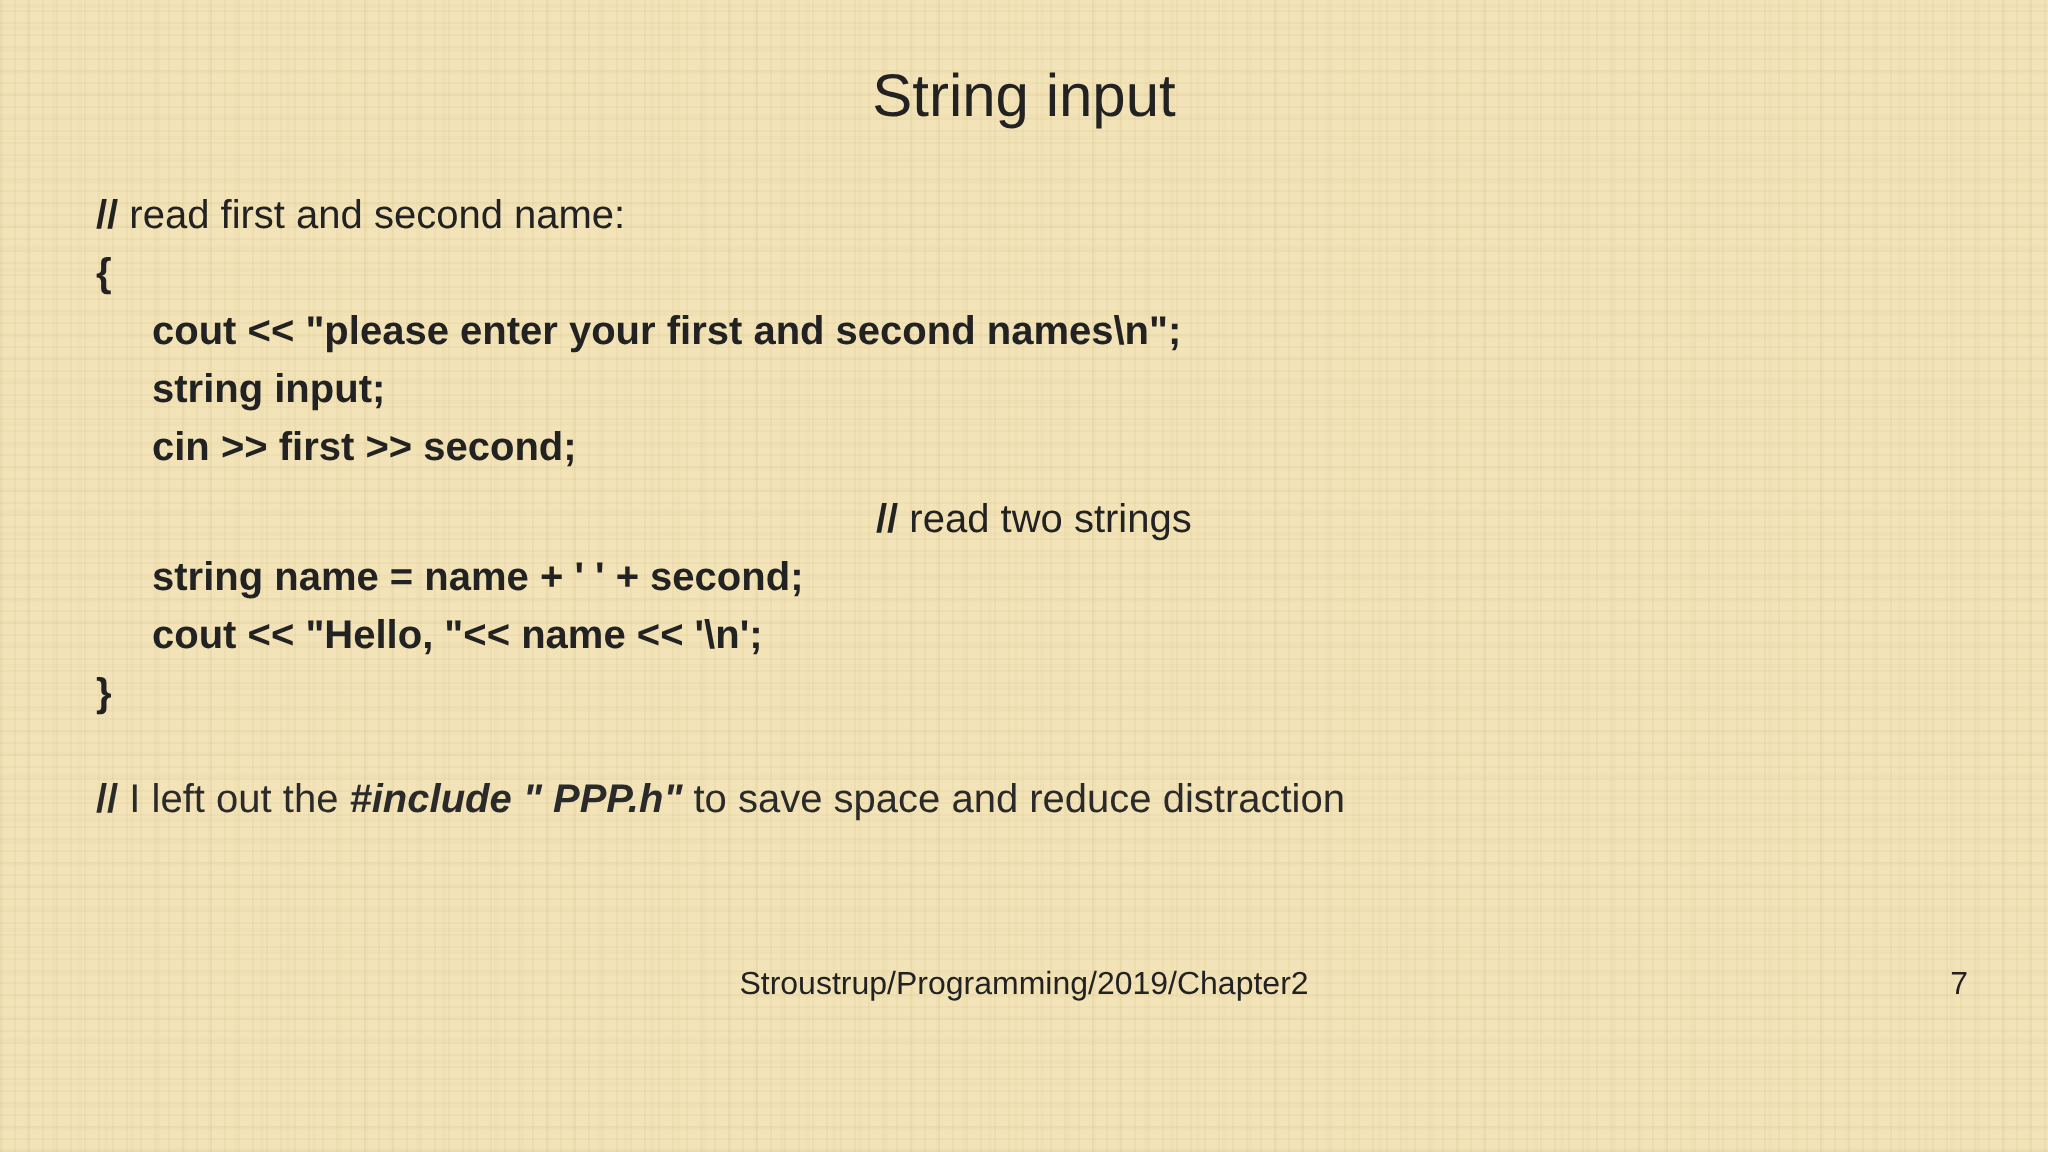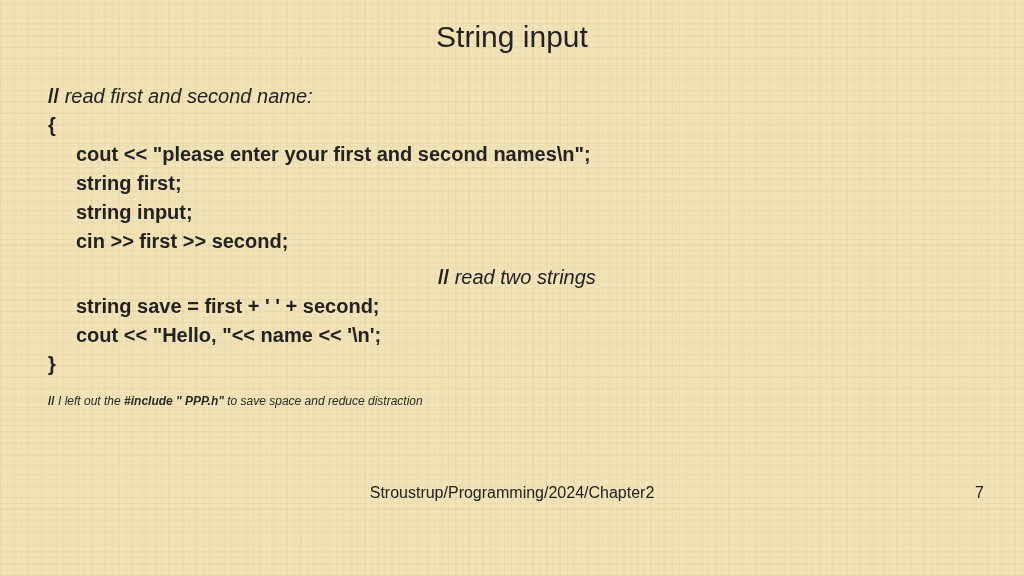--- a/index.html
+++ b/index.html
@@ -18,21 +18,21 @@
       repeating-linear-gradient(0deg, rgba(200,170,100,0.05) 0 2px, transparent 2px 11px);
     font-family: "Segoe UI", "Helvetica Neue", Arial, sans-serif;
     color: #2a2a2a;
     position: relative;
     box-sizing: border-box;
   }
   .slide {
     box-sizing: border-box;
     width: 1024px;
     height: 516px;
-    padding: 20px 48px 0 48px;
+    padding: 32px 48px 0 48px;
     position: relative;
   }
   .title {
     text-align: center;
     font-size: 30px;
     font-weight: 400;
     margin: 0 0 28px 0;
     color: #222;
   }
   .code-block {
@@ -42,40 +42,39 @@
     color: #222;
   }
   .code-line {
     white-space: pre;
   }
   .comment-mark {
     font-style: normal;
     font-weight: 700;
   }
   .comment-text {
-    font-style: italic;
     font-weight: 400;
   }
   .indent {
     display: inline-block;
     width: 28px;
   }
   .row {
     display: flex;
   }
   .col-left {
     flex: 0 0 390px;
   }
   .col-right {
     flex: 1;
     margin-top: 36px;
   }
   .notes {
-    margin-top: 14px;
-    font-size: 12px;
+    margin-top: 24px;
+    font-size: 20px;
     line-height: 1.4;
   }
   .notes .line {
     font-weight: 400;
   }
   .notes .bold-inline {
     font-weight: 700;
     font-style: italic;
   }
   .footer {
@@ -102,37 +101,36 @@
 
   <h1 class="title">String input</h1>
 
   <div class="code-block">
 
     <div class="code-line"><span class="comment-mark">//</span><span class="comment-text"> read first and second name:</span></div>
 
     <div class="code-line">{</div>
 
     <div class="code-line"><span class="indent"></span><span>cout &lt;&lt; "please enter your first and second names\n";</span></div>
-    <div class="code-line"><span class="indent"></span><span>string first;</span></div>
     <div class="code-line"><span class="indent"></span><span>string input;</span></div>
 
     <div class="code-line row">
       <div class="col-left"><span class="indent"></span><span>cin &gt;&gt; first &gt;&gt; second;</span></div>
       <div class="col-right"><span class="comment-mark">//</span><span class="comment-text"> read two strings</span></div>
     </div>
 
     <div class="code-line row">
-      <div class="col-left"><span class="indent"></span><span>string save = first + ' ' + second;</span></div>
+      <div class="col-left"><span class="indent"></span><span>string name = name + ' ' + second;</span></div>
     </div>
 
     <div class="code-line"><span class="indent"></span><span>cout &lt;&lt; "Hello, "&lt;&lt; name &lt;&lt; '\n';</span></div>
     <div class="code-line">}</div>
 
   </div>
 
   <div class="notes">
     <div class="line"><span class="comment-mark">//</span><span class="comment-text"> I left out the </span><span class="bold-inline">#include " PPP.h"</span><span class="comment-text"> to save space and reduce distraction</span></div>
   </div>
 
-  <div class="footer">Stroustrup/Programming/2024/Chapter2</div>
+  <div class="footer">Stroustrup/Programming/2019/Chapter2</div>
   <div class="page-num">7</div>
 
 </div>
 
 </body></html>

